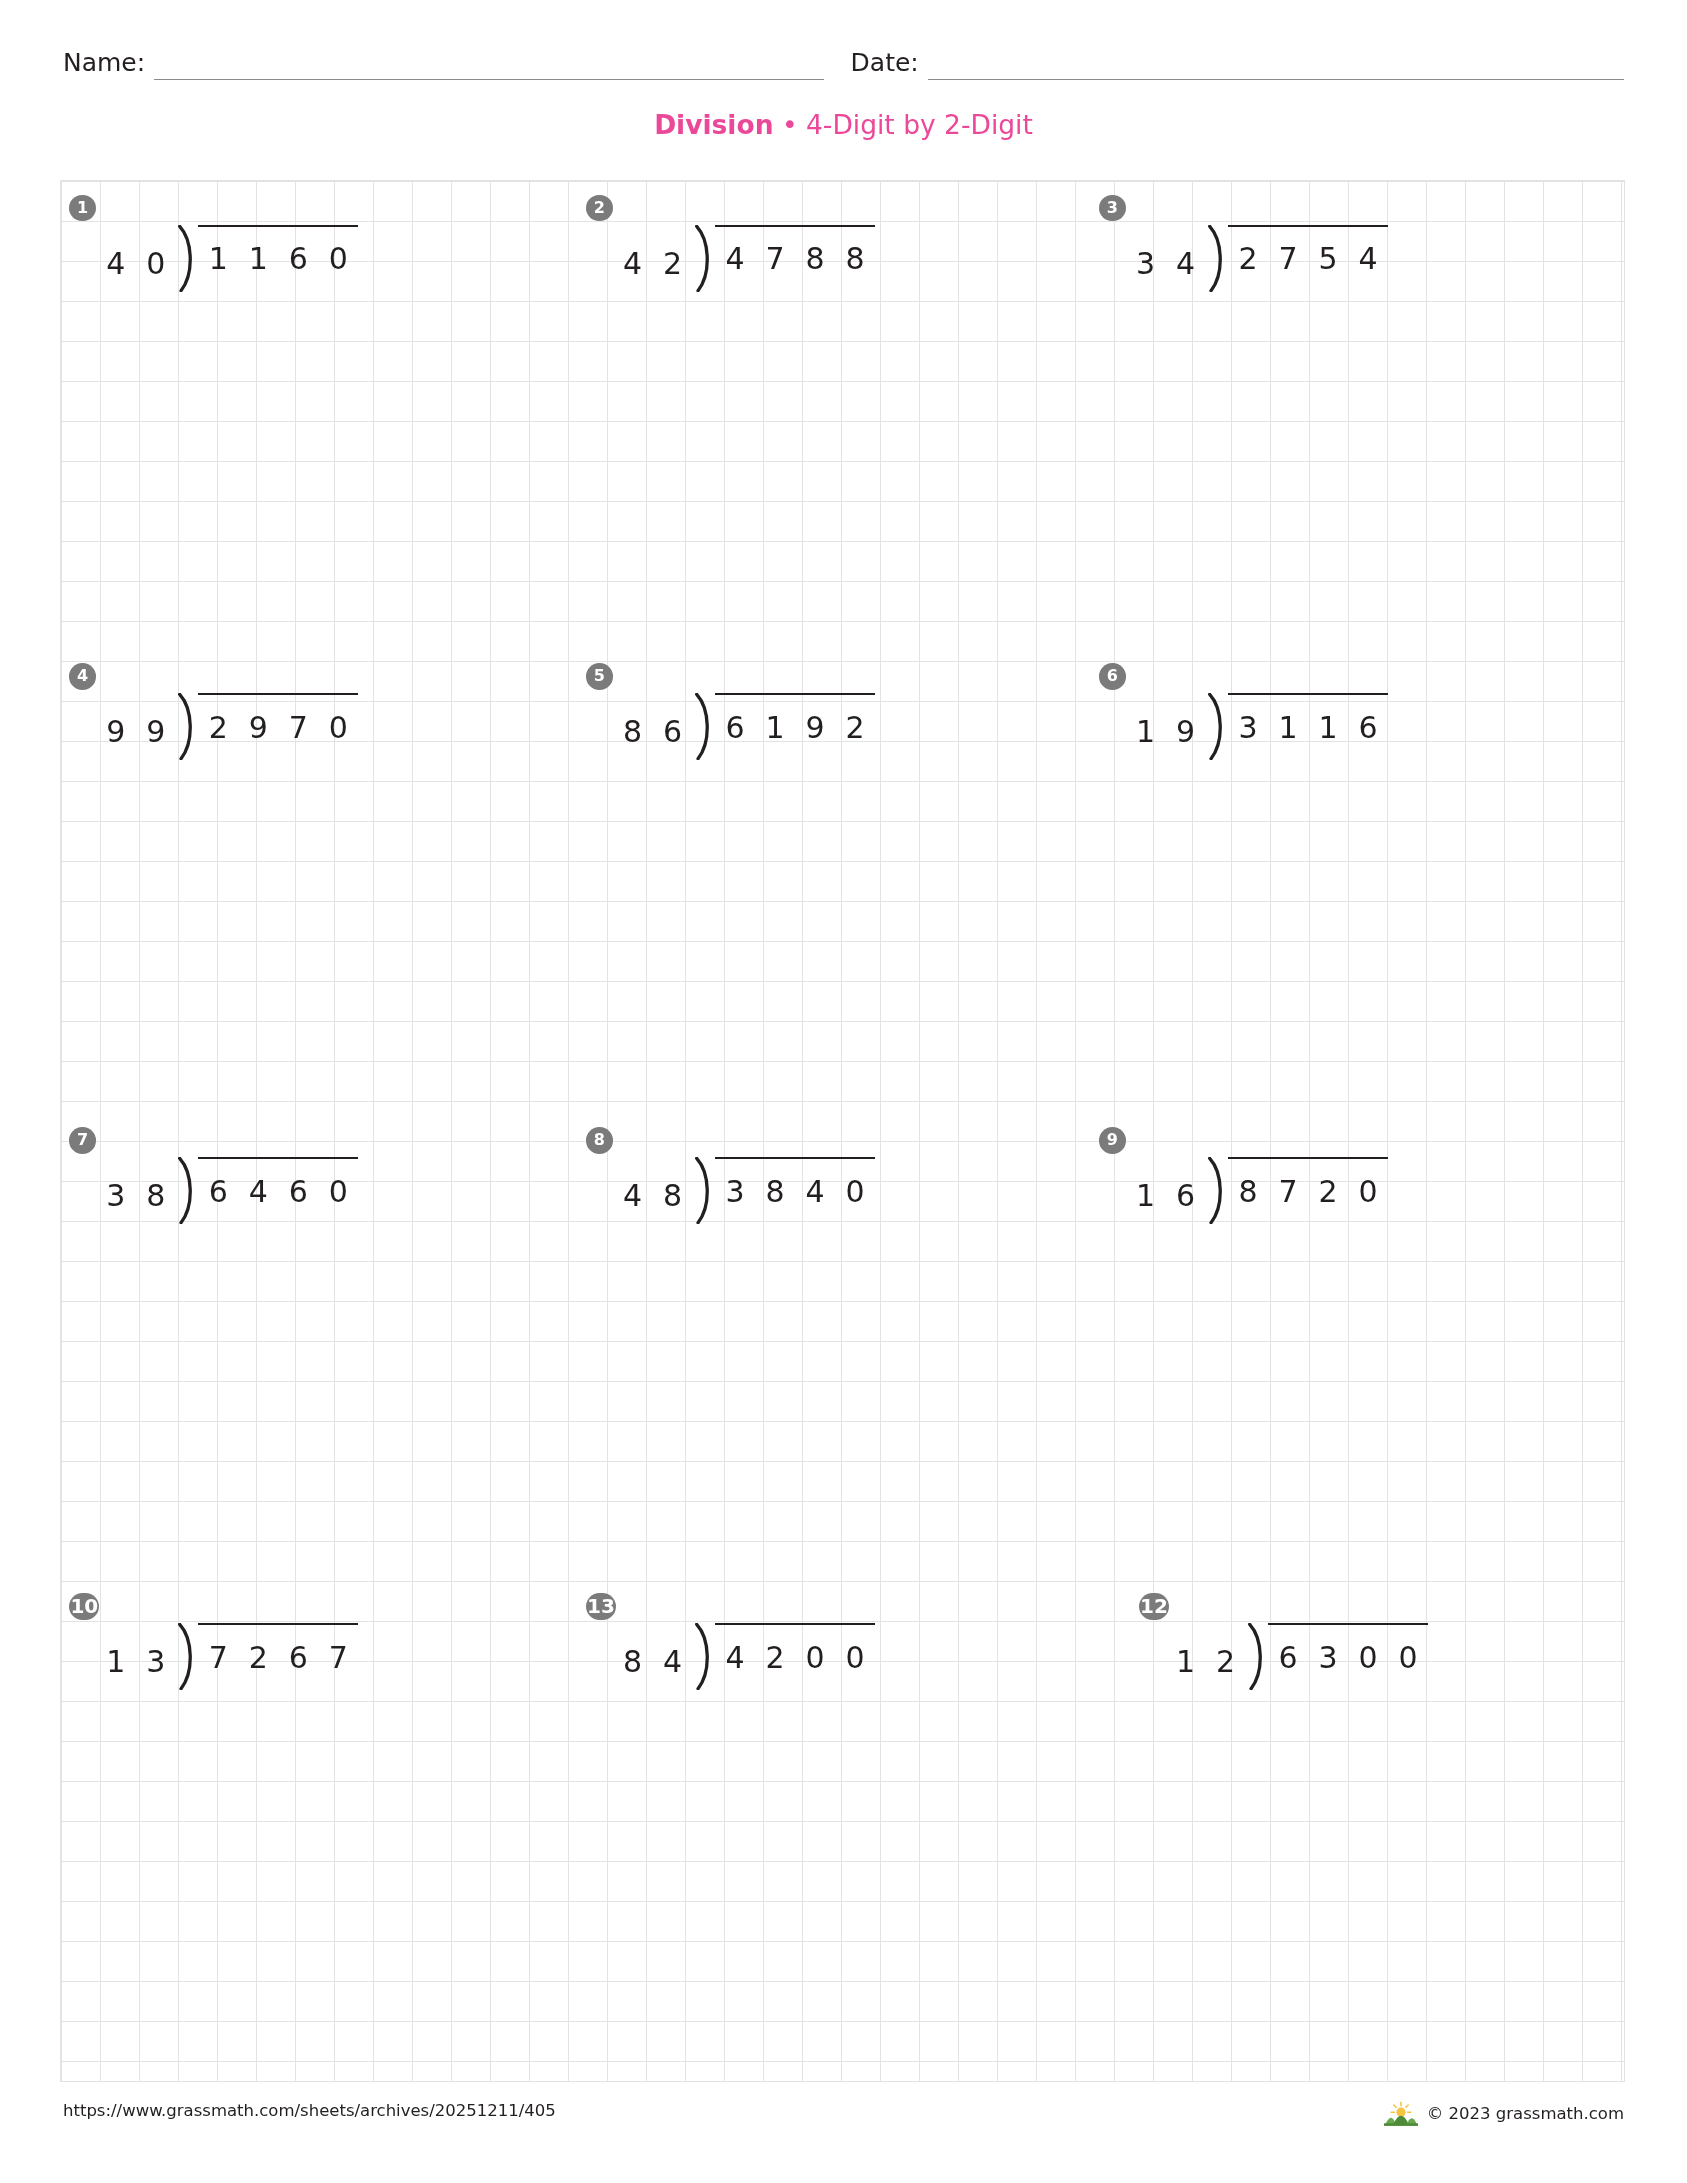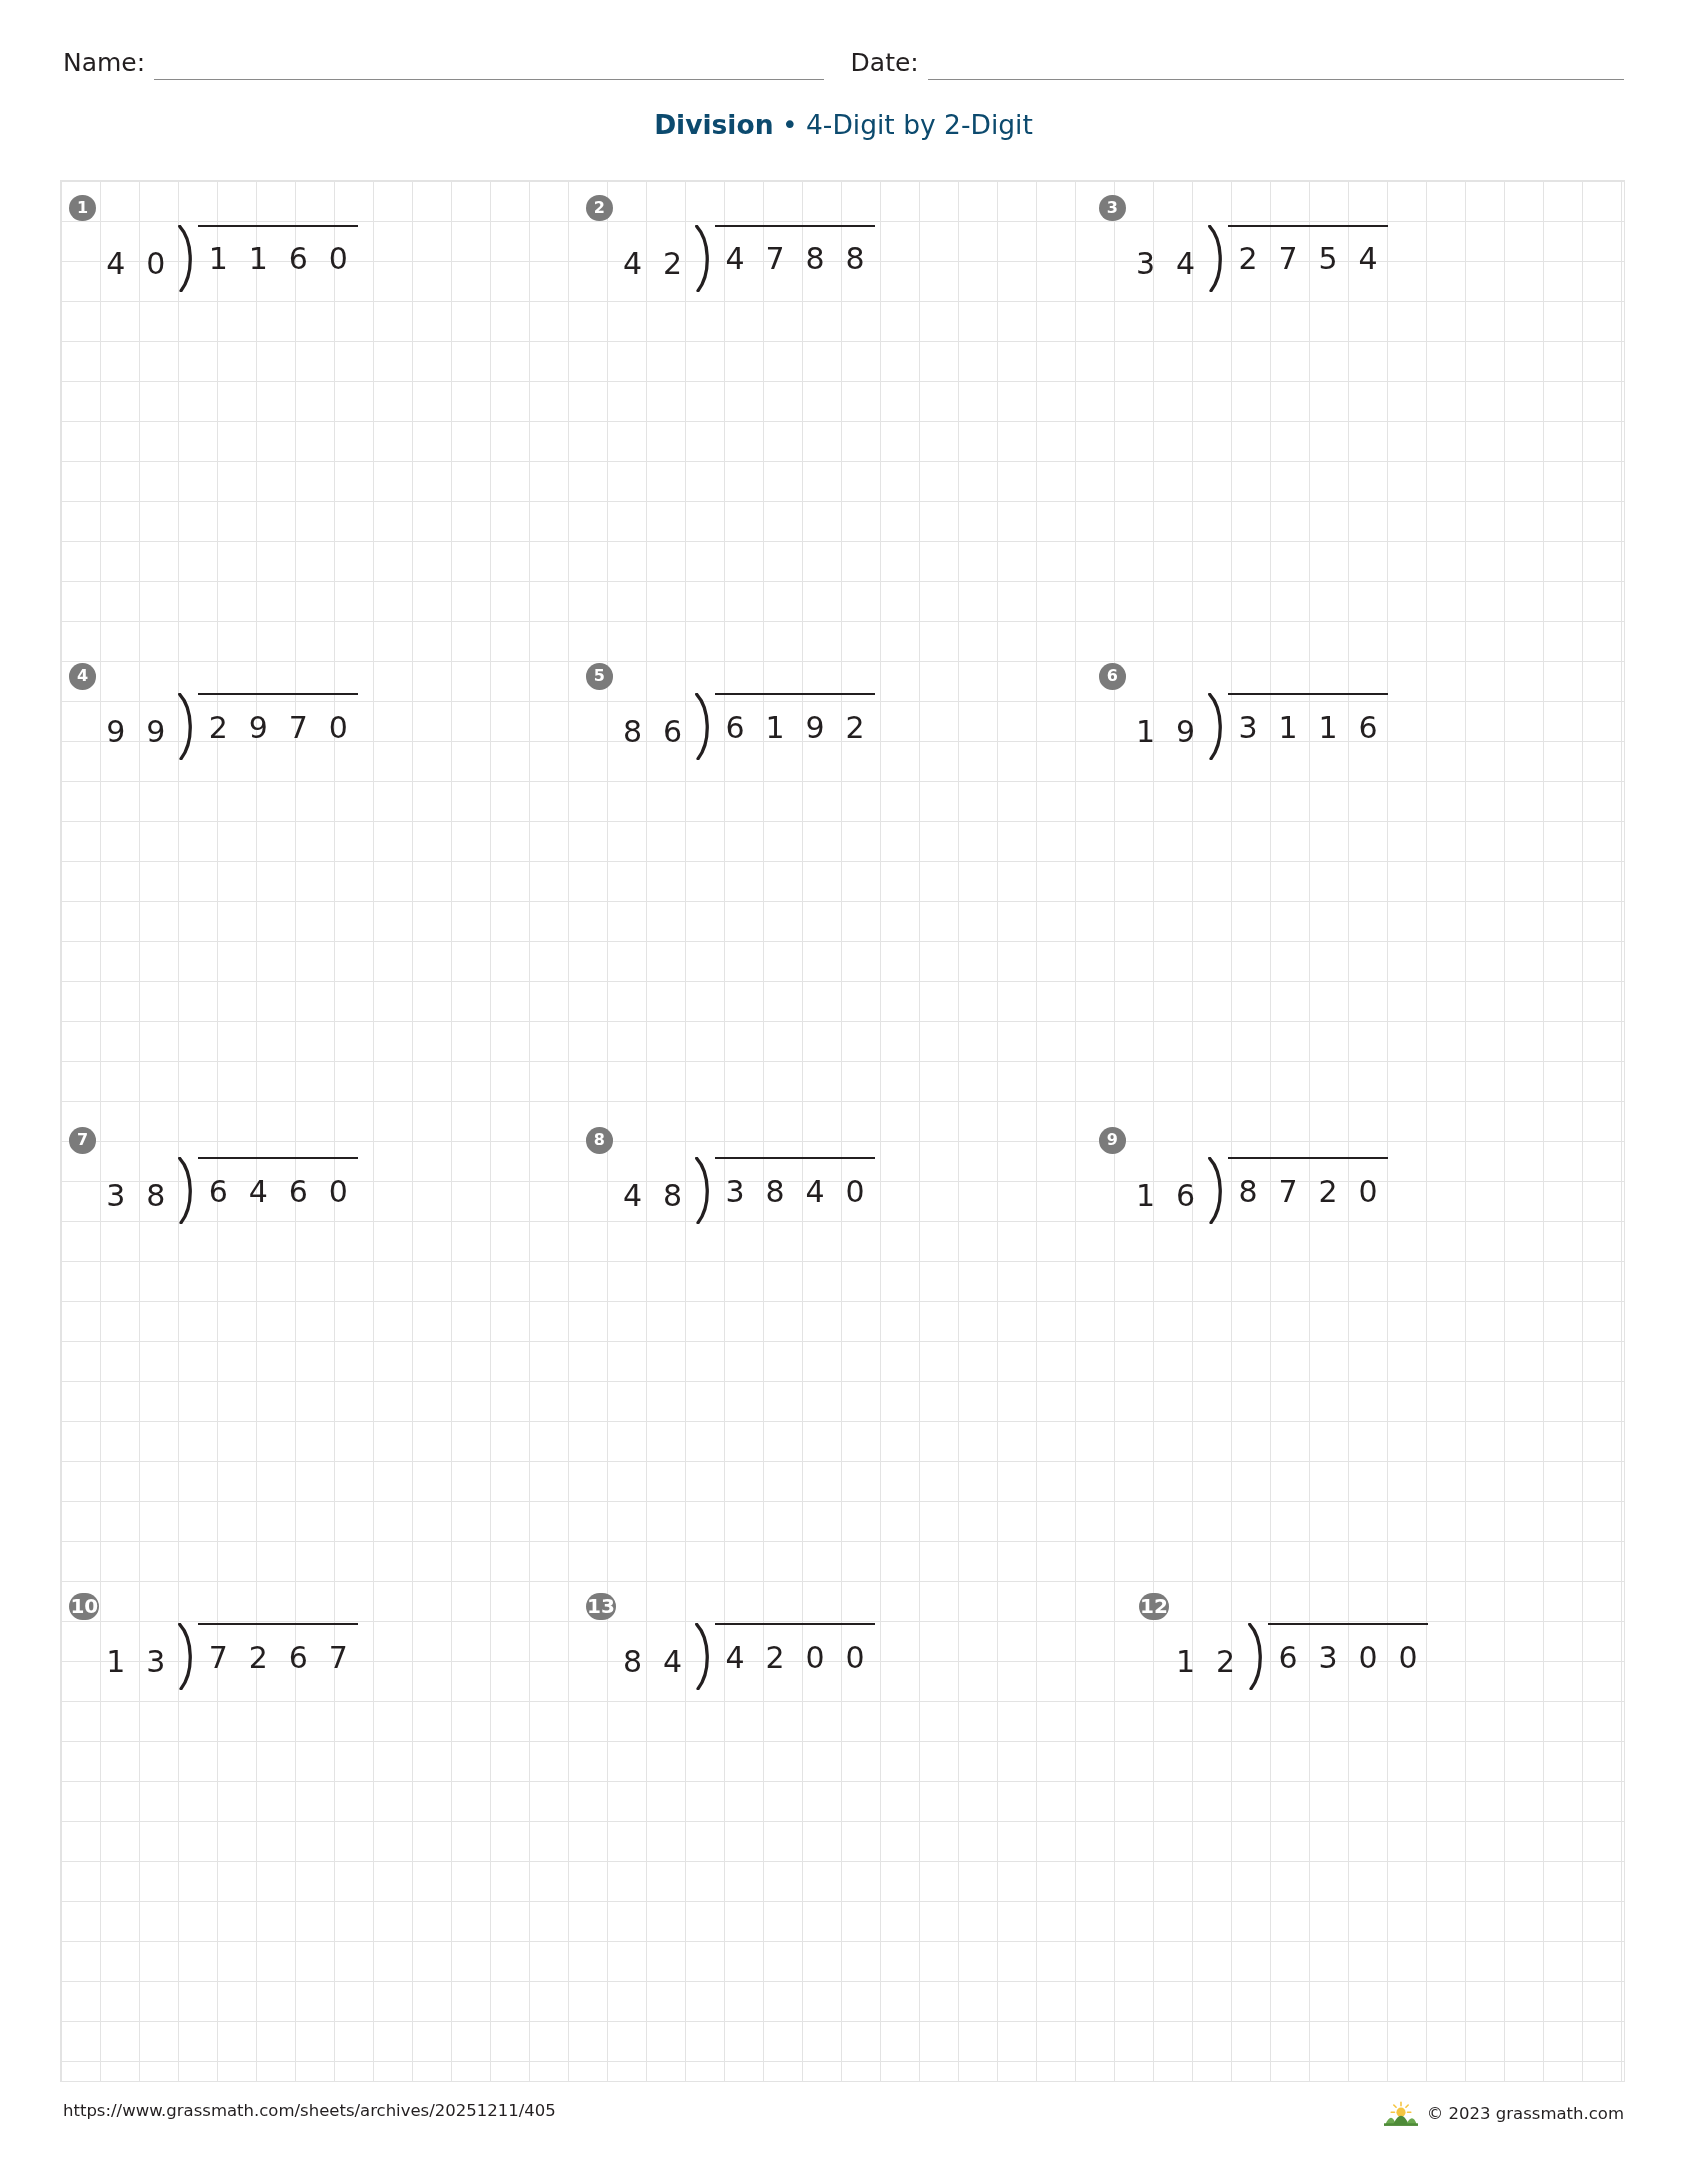--- a/index.html
+++ b/index.html
@@ -55,21 +55,21 @@
   }
 
   
   .title {
     position: absolute;
     left: 0;
     top: 109px;
     width: 1687px;
     text-align: center;
     font-size: 26.5px;
-    color: #0c4a6e;
+    color: #ec4899;
   }
   .title b { font-weight: bold; }
   .title .sep { font-weight: normal; }
   .title .sub { font-weight: normal; }
 
   
   .grid-area {
     position: absolute;
     left: 60px;
     top: 180px;

